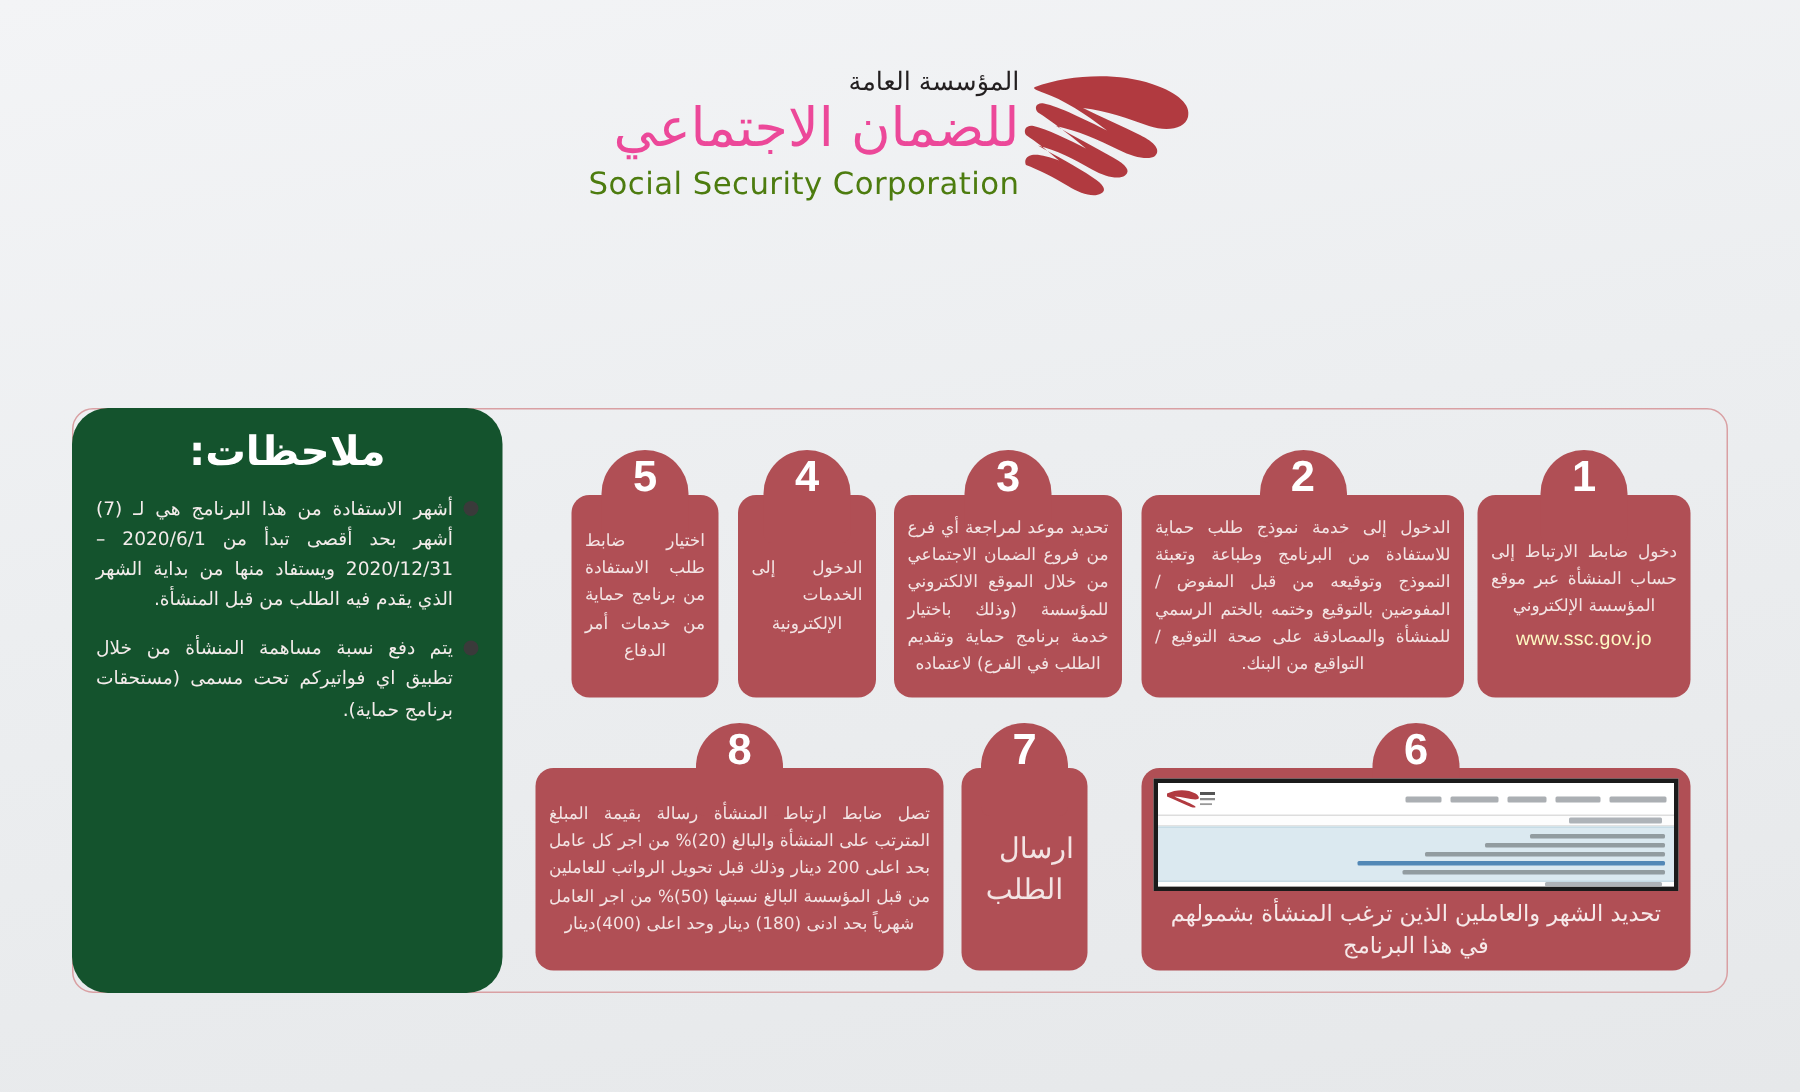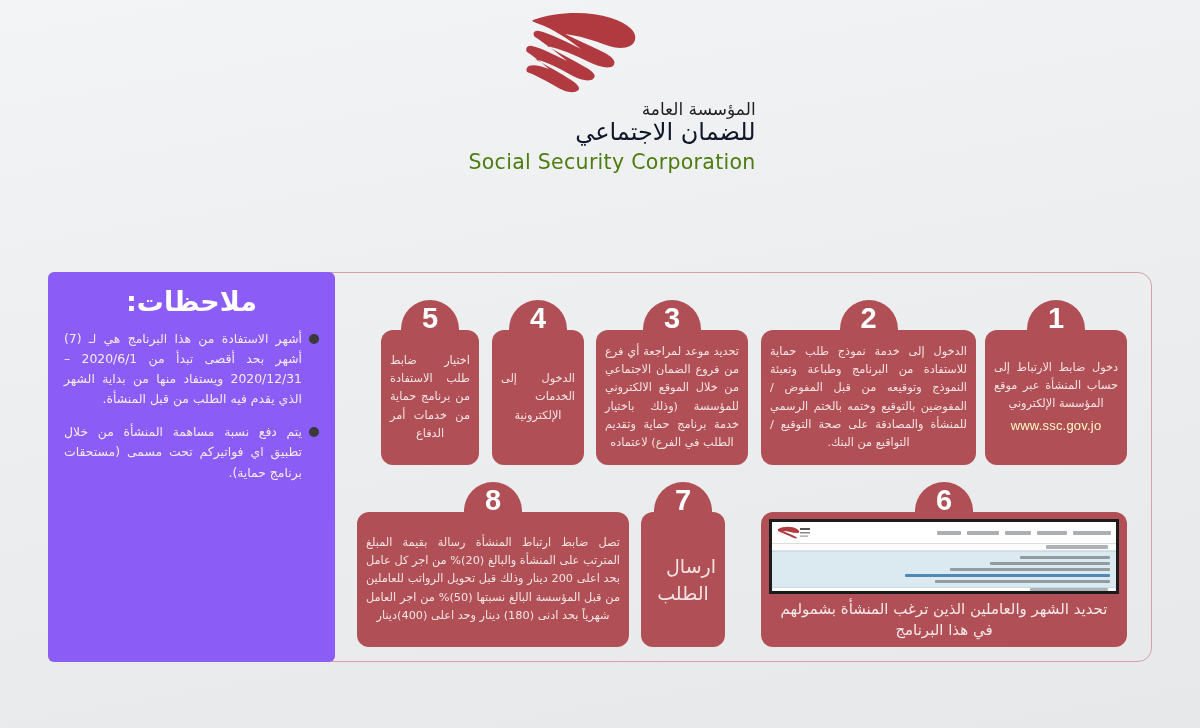--- a/index.html
+++ b/index.html
@@ -21,34 +21,34 @@
   .header {
     width: 100%;
     height: 150px;
     display: flex;
     align-items: center;
     justify-content: center;
     padding-top: 30px;
   }
   .logo-wrap {
     display: flex;
-    flex-direction: column;
+    flex-direction: row;
     align-items: center;
     gap: 2px;
     text-align: center;
   }
   .logo-mark { width: 150px; height: 92px; flex: none; }
   .logo-text { display: flex; flex-direction: column; align-items: flex-start; }
   .logo-ar1 {
     font-size: 17px; color: #231f20; letter-spacing: 1px;
     line-height: 1.1; font-weight: 400; white-space: nowrap;
     direction: rtl;
   }
   .logo-ar2 {
-    font-size: 24px; color: #0f172a; letter-spacing: 1px;
+    font-size: 36px; color: #ec4899; letter-spacing: 1px;
     line-height: 1.15; font-weight: 400; white-space: nowrap;
     direction: rtl; margin-top: 1px;
   }
   .logo-en {
     font-size: 20.5px; color: #4d7c0f; letter-spacing: 0.3px;
     line-height: 1.2; font-weight: 400; white-space: nowrap;
     direction: ltr; margin-top: 3px; margin-left: 24px;
   }
 
   
@@ -83,22 +83,22 @@
     background: transparent;
   }
 
   
   .notes-card {
     position: absolute;
     left: 48px;
     top: 272px;
     width: 287px;
     height: 390px;
-    background: #8b5cf6;
-    border-radius: 6px;
+    background: #14532d;
+    border-radius: 24px;
     padding: 14px 16px 10px 16px;
     color: #ffffff;
     direction: rtl;
   }
   .notes-title {
     text-align: center;
     font-size: 27px;
     font-weight: bold;
     color: #ffffff;
     margin-bottom: 12px;

